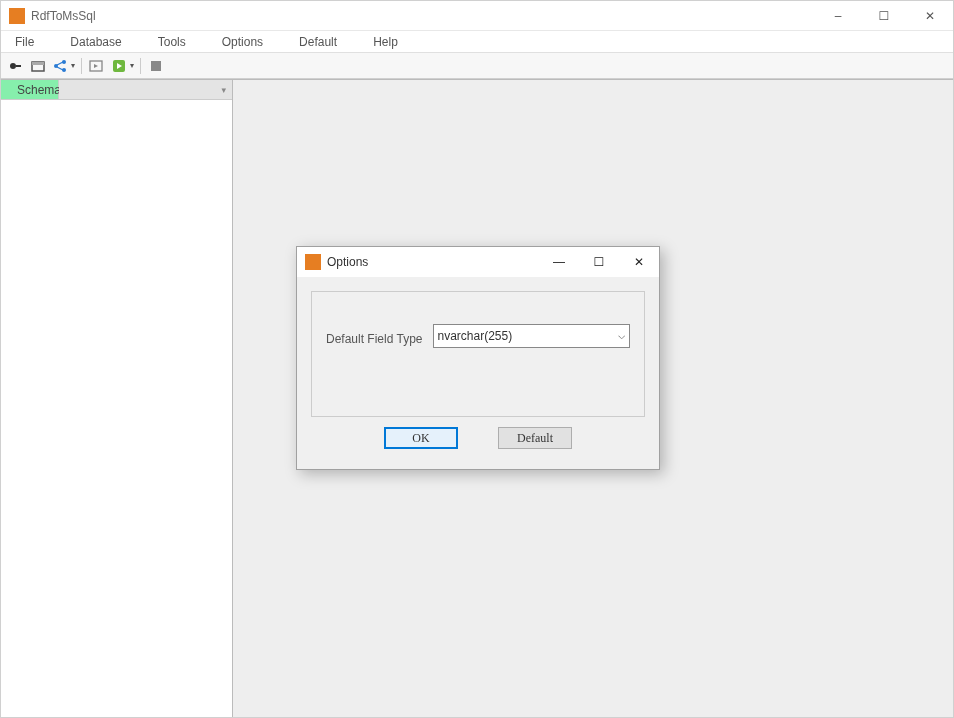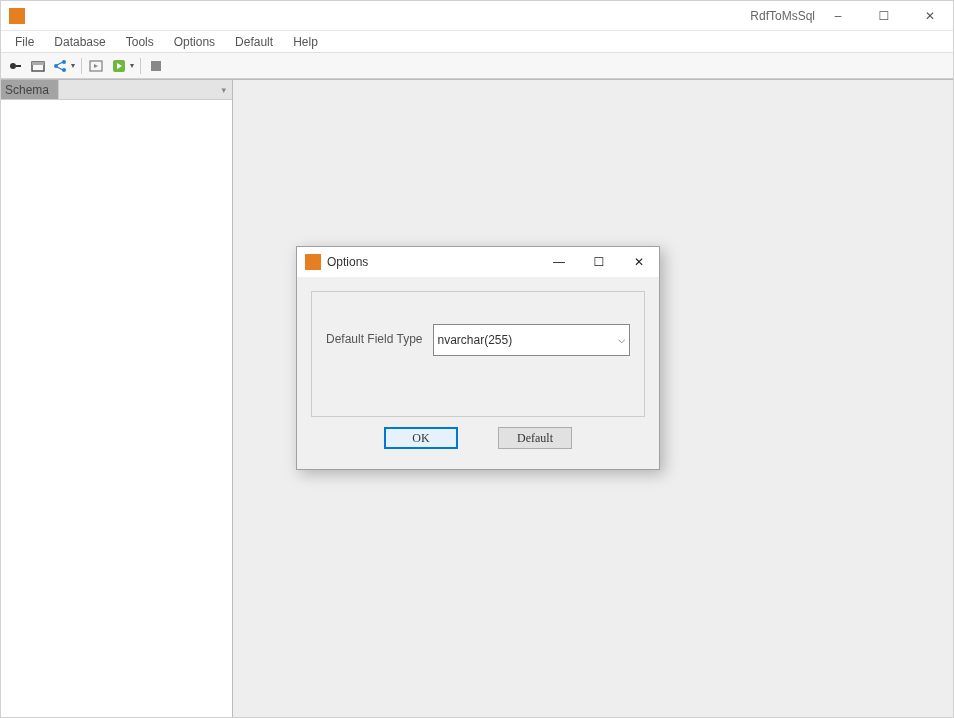--- a/index.html
+++ b/index.html
@@ -28,33 +28,33 @@
       align-items: center;
       padding-left: 8px;
       border-bottom: 1px solid #e8e8e8;
     }
     .app-icon {
       width: 16px; height: 16px;
       background: #e67e22;
       margin-right: 6px;
       display: inline-block;
     }
-    .title-text { color: #666; font-size: 12px; flex: 1; text-align: right; }
+    .title-text { color: #666; font-size: 12px; flex: 1; }
     .win-controls { display: flex; }
     .win-btn {
       width: 46px; height: 30px;
       display: flex; align-items: center; justify-content: center;
       color: #555;
     }
     .menubar {
       height: 22px;
       display: flex;
       align-items: center;
       padding-left: 6px;
-      gap: 4px;
+      gap: 20px;
       border-bottom: 1px solid #e0e0e0;
       color: #555;
     }
     .menu-item { padding: 2px 8px; }
     .toolbar {
       height: 26px;
       display: flex;
       align-items: center;
       padding-left: 6px;
       gap: 4px;
@@ -82,25 +82,25 @@
     }
     .schema-row {
       height: 20px;
       display: flex;
       align-items: stretch;
       border-bottom: 1px solid #ccc;
       background: #f0f0f0;
     }
     .schema-label {
       width: 58px;
-      background: #a3a3a3;
+      background: #86efac;
       border-right: 1px solid #ccc;
       display: flex;
       align-items: center;
-      padding-left: 4px;
+      padding-left: 16px;
       color: #444;
     }
     .schema-select {
       flex: 1;
       display: flex;
       align-items: center;
       justify-content: flex-end;
       padding-right: 6px;
       background: #e4e4e4;
       color: #888;
@@ -151,21 +151,21 @@
       padding: 32px 14px 14px 14px;
       display: flex;
       align-items: flex-start;
       gap: 10px;
     }
     .field-label { color: #555; font-size: 12px; margin-top: 8px; }
     .combo {
       flex: 1;
       border: 1px solid #888;
       background: #fff;
-      height: 32px;
+      height: 24px;
       display: flex;
       align-items: center;
       padding: 0 4px;
       justify-content: space-between;
       font-size: 12px;
       color: #333;
     }
     .combo-arrow { font-size: 9px; color: #555; }
     .dlg-buttons {
       display: flex;

